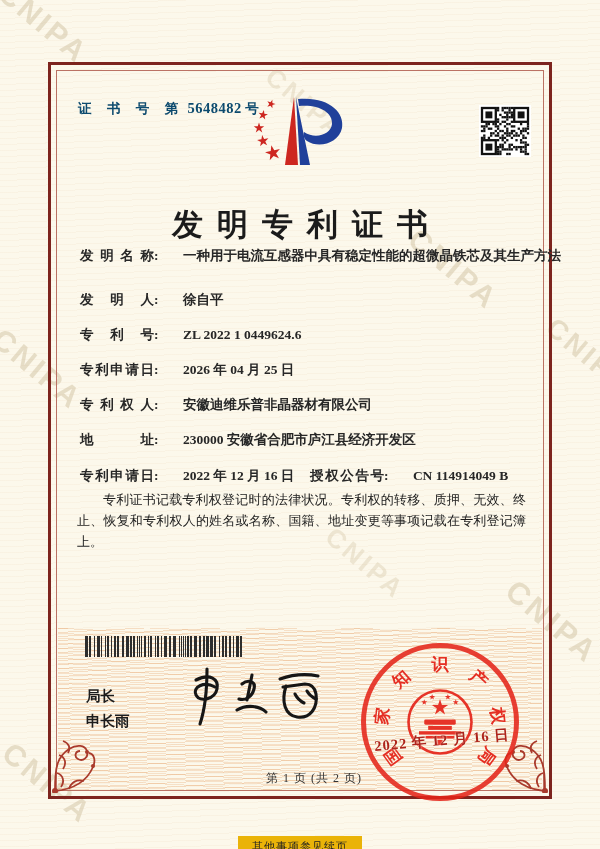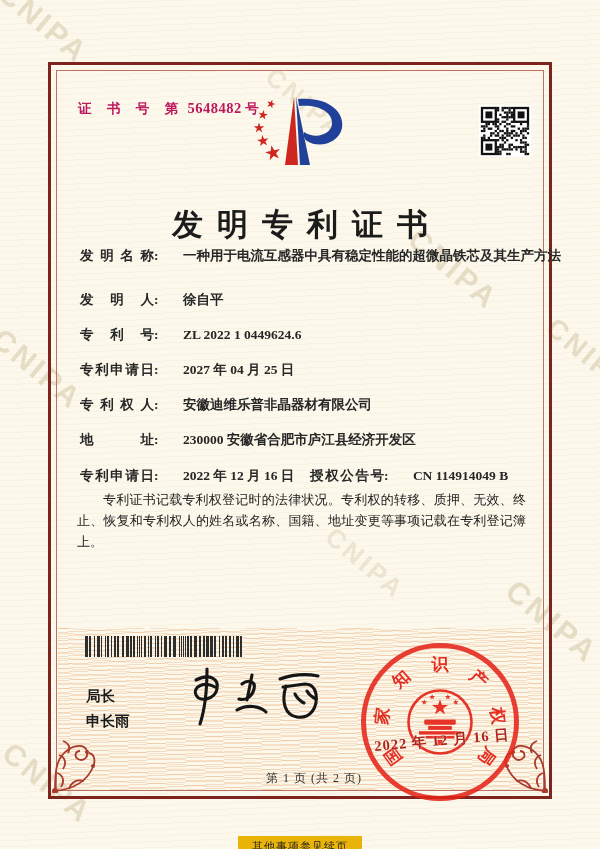--- a/index.html
+++ b/index.html
@@ -9,21 +9,21 @@
         background:repeating-linear-gradient(178deg,rgba(226,190,150,.10) 0 1px,transparent 1px 6px);}
   .watermark{position:absolute;font-family:"Liberation Sans","DejaVu Sans",sans-serif;font-weight:700;
         color:rgba(201,184,148,.42);letter-spacing:3px;transform:rotate(40deg);white-space:nowrap;}
   .frame-outer{position:absolute;left:48px;top:62px;width:504px;height:737px;
         border:3px solid #7d241e;box-sizing:border-box;}
   .frame-inner{position:absolute;left:56px;top:70px;width:488px;height:721px;
         border:1px solid #bb7264;box-sizing:border-box;}
   .wave-strip{position:absolute;left:58px;top:628px;width:484px;height:162px;
         background:repeating-linear-gradient(177deg,rgba(229,158,99,.30) 0 1px,transparent 1px 4px),
                    repeating-linear-gradient(183deg,rgba(229,158,99,.26) 0 1px,transparent 1px 5px);}
-  .cert-no{position:absolute;left:78px;top:100px;font-size:13.5px;font-weight:600;color:#be185d;white-space:nowrap;}
+  .cert-no{position:absolute;left:78px;top:100px;font-size:13.5px;font-weight:600;color:#0c4a6e;white-space:nowrap;}
   .cert-no .sp{letter-spacing:6px;}
   .cert-no .num{font-size:14.5px;letter-spacing:.5px;}
   .logo{position:absolute;left:248px;top:95px;width:106px;height:74px;}
   .qr{position:absolute;left:479px;top:105px;width:52px;height:52px;}
   .title{position:absolute;left:0;top:180px;width:100%;text-align:center;font-size:31px;font-weight:700;
         letter-spacing:14px;padding-left:14px;box-sizing:border-box;color:#1b1b1b;margin-top:24px;}
   .row{position:absolute;left:80px;font-size:13.5px;font-weight:600;color:#272727;white-space:nowrap;}
   .row .lbl{display:inline-block;width:74px;text-align:justify;text-align-last:justify;}
   .row .val{margin-left:21px;}
   .row .pair2{position:absolute;left:230px;top:0;}
@@ -274,21 +274,21 @@
   <div class="row" style="top:291px;">
     <span class="lbl">发 明 人</span><span>:</span>
     <span class="val">徐自平</span>
   </div>
   <div class="row" style="top:326px;">
     <span class="lbl">专 利 号</span><span>:</span>
     <span class="val">ZL 2022 1 0449624.6</span>
   </div>
   <div class="row" style="top:361px;">
     <span class="lbl">专利申请日</span><span>:</span>
-    <span class="val">2027 年 04 月 25 日</span>
+    <span class="val">2026 年 04 月 25 日</span>
   </div>
   <div class="row" style="top:396px;">
     <span class="lbl">专 利 权 人</span><span>:</span>
     <span class="val">安徽迪维乐普非晶器材有限公司</span>
   </div>
   <div class="row" style="top:431px;">
     <span class="lbl">地 址</span><span>:</span>
     <span class="val">230000 安徽省合肥市庐江县经济开发区</span>
   </div>
   <div class="row" style="top:467px;">

